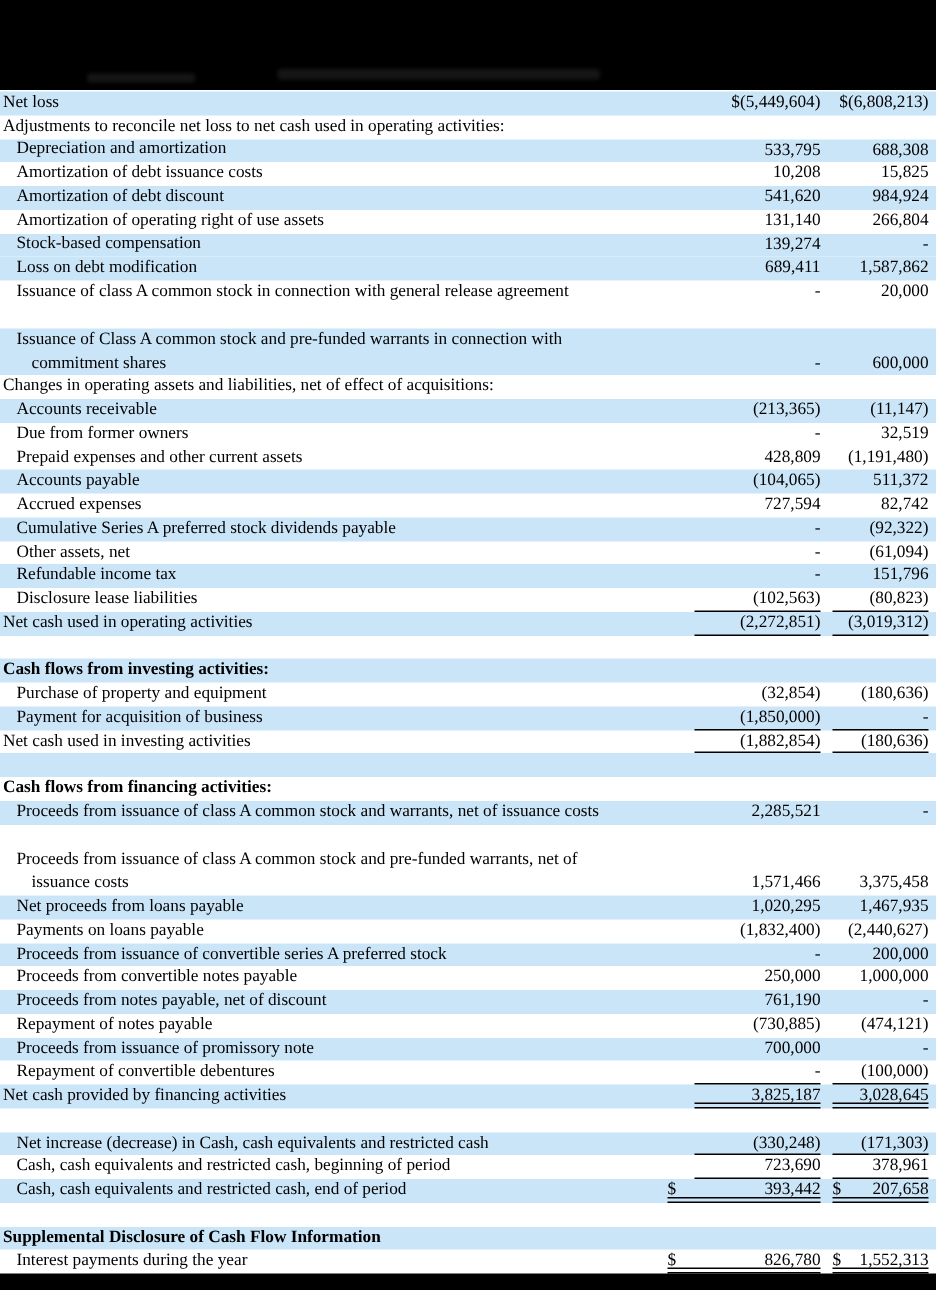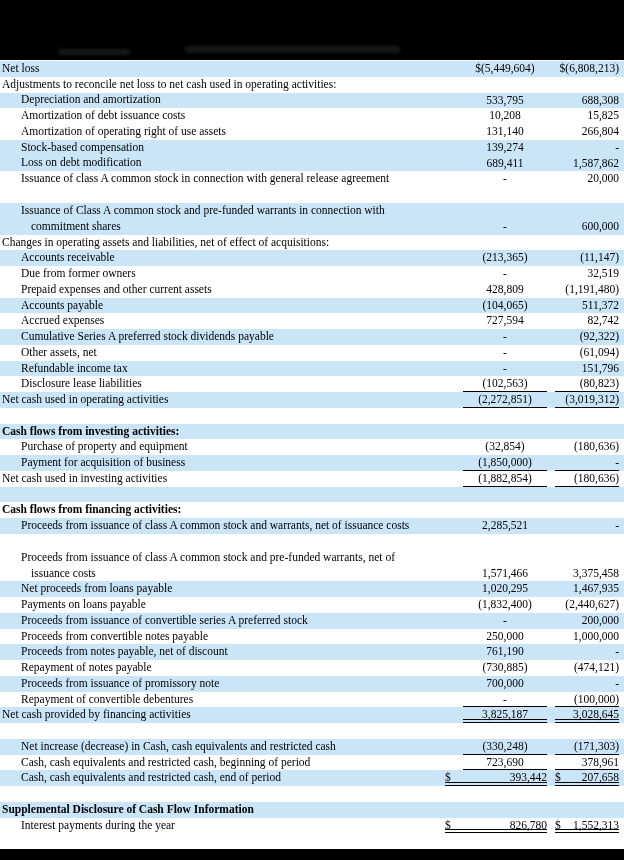--- a/index.html
+++ b/index.html
@@ -27,28 +27,28 @@
     height:15.76px;
     font-size:11.5px;line-height:15.76px;
     padding-right:5px;box-sizing:border-box;
   }
   .row.twoline{height:31.52px;margin-top:16px;}
   .row.shade{background:#cbe5f8;}
   .row.bold .lab{font-weight:bold;}
   .lab{flex:1 1 auto;white-space:nowrap;overflow:hidden;}
   .lab .l1,.lab .l2{line-height:15.76px;}
   .ind0{padding-left:2px;}
-  .ind1{padding-left:21px;}
+  .ind1{padding-left:11px;}
   .lab .l2{padding-left:10px;}
   .val{
     flex:0 0 auto;text-align:right;white-space:nowrap;
     line-height:14.5px;box-sizing:border-box;height:15.76px;
     padding-bottom:1px;
   }
-  .val.v1{width:84px;text-align:center;}
+  .val.v1{width:84px;}
   .val.v2{width:64px;margin-left:8px;}
   .val.dollar{display:flex;justify-content:space-between;}
   .val.v1.dollar{width:102px;}
   .rule-s .val{border-bottom:1px solid #000;}
   .rule-d .val{border-bottom:4px double #000;}
 </style>
 </head>
 <body>
 
 <div class="page">
@@ -70,20 +70,25 @@
       <div class="row shade">
         <div class="lab ind1">Depreciation and amortization</div>
         <div class="val v1">533,795</div>
         <div class="val v2">688,308</div>
       </div>
       <div class="row">
         <div class="lab ind1">Amortization of debt issuance costs</div>
         <div class="val v1">10,208</div>
         <div class="val v2">15,825</div>
       </div>
+      <div class="row shade">
+        <div class="lab ind1">Amortization of debt discount</div>
+        <div class="val v1">541,620</div>
+        <div class="val v2">984,924</div>
+      </div>
       <div class="row">
         <div class="lab ind1">Amortization of operating right of use assets</div>
         <div class="val v1">131,140</div>
         <div class="val v2">266,804</div>
       </div>
       <div class="row shade">
         <div class="lab ind1">Stock-based compensation</div>
         <div class="val v1">139,274</div>
         <div class="val v2">-</div>
       </div>

